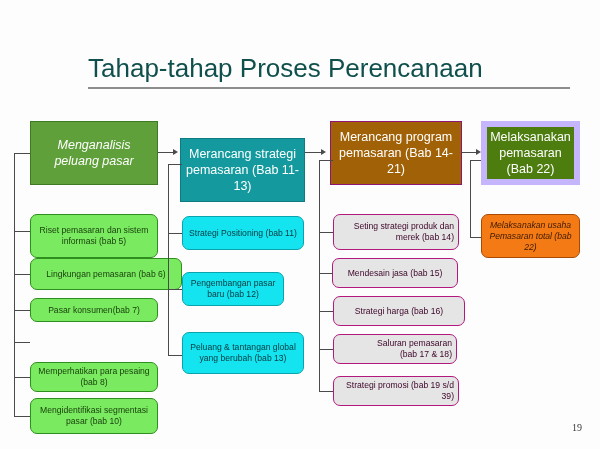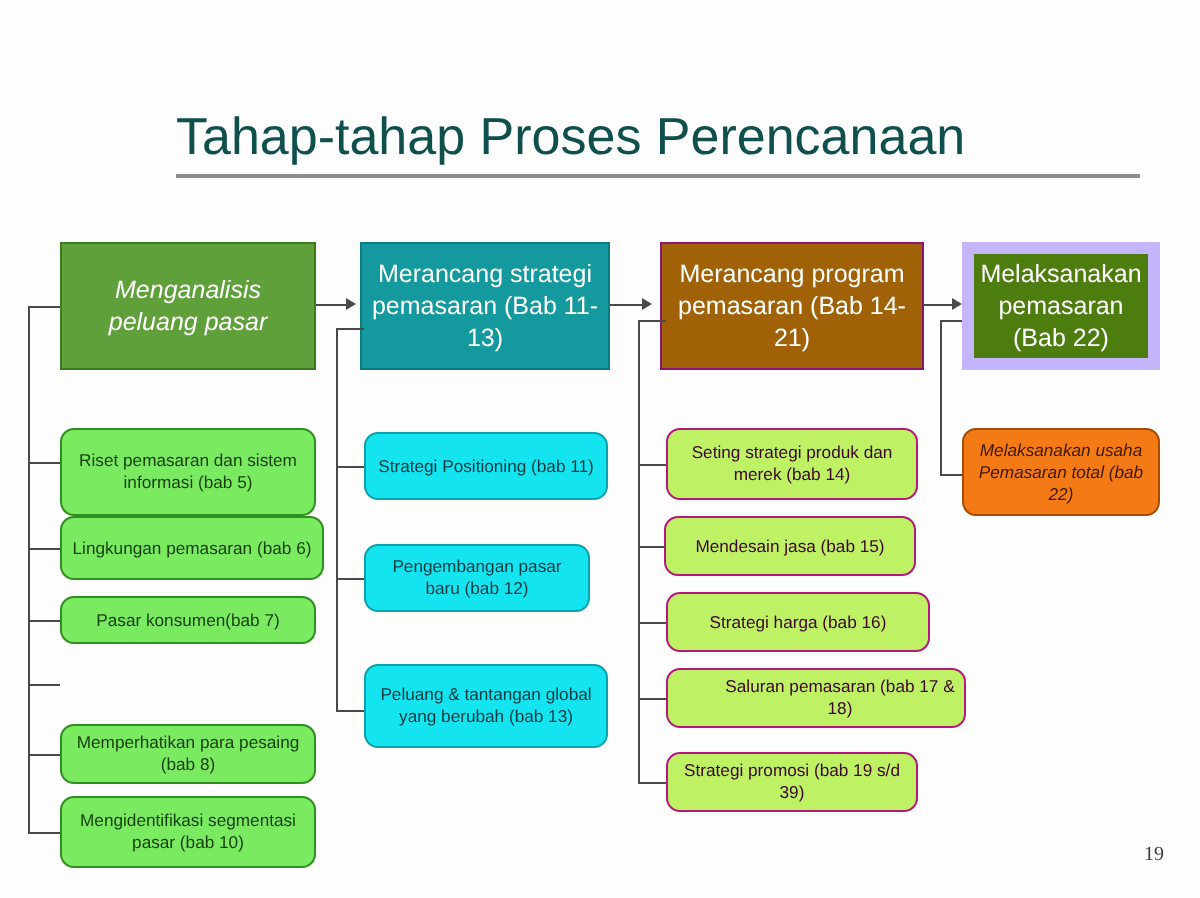--- a/index.html
+++ b/index.html
@@ -80,21 +80,21 @@
   }
 
   
   .c-green  { background: #5fa03a; border: 1px solid #3e7a22; }
   .c-teal   { background: #149a9e; border: 1px solid #0d7b7f; }
   .c-magenta{ background: #a16207; border: 1px solid #8f1574; }
   .c-orange { background: #4d7c0f; border: 6px solid #c4b5fd; }
 
   .s-green  { background: #7aea60; border: 1.4px solid #2f8f1e; color: #173d0c; }
   .s-cyan   { background: #14e3f0; border: 1.4px solid #0aa3ad; color: #073b3f; }
-  .s-pink   { background: #bef264; border: 1.4px solid #b3187f; color: #3d0529; }
+  .s-pink   { background: #e5e5e5; border: 1.4px solid #b3187f; color: #3d0529; text-align: right; }
   .s-orange { background: #f47a16; border: 1.4px solid #a84a04; color: #3d1a00; font-style: italic; }
 
   
   .ln {
     position: absolute;
     background: #4a4a4a;
   }
   .ln.v { width: 1px; }
   .ln.h { height: 1px; }
   .arrow {
@@ -121,58 +121,58 @@
 <div id="slide">
 
   <div id="title-wrap">
     <div id="page-title">Tahap-tahap Proses Perencanaan</div>
     <div id="title-rule"></div>
   </div>
 
   <div class="hdrbox big c-green" style="left:30px; top:121px; width:128px; height:64px;font-style:italic;">Menganalisis peluang pasar</div>
 
   <div class="subbox s-green" style="left:30px; top:214px; width:128px; height:44px;">Riset pemasaran dan sistem informasi (bab 5)</div>
-  <div class="subbox s-green" style="left:30px; top:258px; width:132px; height:32px;">Lingkungan pemasaran (bab 6)</div>
+  <div class="subbox s-green" style="left:30px; top:258px; width:152px; height:32px;">Lingkungan pemasaran (bab 6)</div>
   <div class="subbox s-green" style="left:30px; top:298px; width:128px; height:24px;">Pasar konsumen(bab 7)</div>
   <div class="subbox s-green" style="left:30px; top:362px; width:128px; height:30px;">Memperhatikan para pesaing (bab 8)</div>
   <div class="subbox s-green" style="left:30px; top:398px; width:128px; height:36px;">Mengidentifikasi segmentasi pasar (bab 10)</div>
 
   <div class="ln v" style="left:14px; top:153px; height:263px;"></div>
   <div class="ln h" style="left:14px; top:153px; width:16px;"></div>
   <div class="ln h" style="left:14px; top:231px; width:16px;"></div>
   <div class="ln h" style="left:14px; top:274px; width:16px;"></div>
   <div class="ln h" style="left:14px; top:310px; width:16px;"></div>
   <div class="ln h" style="left:14px; top:342px; width:16px;"></div>
   <div class="ln h" style="left:14px; top:377px; width:16px;"></div>
   <div class="ln h" style="left:14px; top:416px; width:16px;"></div>
 
   <div class="ln h" style="left:158px; top:152px; width:17px;"></div>
   <div class="arrow" style="left:173px; top:149px;"></div>
 
-  <div class="hdrbox big c-teal" style="left:180px; top:121px; width:125px; height:64px;">Merancang strategi pemasaran (Bab 11-13)</div>
+  <div class="hdrbox big c-teal" style="left:180px; top:138px; width:125px; height:64px;">Merancang strategi pemasaran (Bab 11-13)</div>
 
   <div class="subbox s-cyan" style="left:182px; top:216px; width:122px; height:34px;">Strategi Positioning (bab 11)</div>
-  <div class="subbox s-cyan" style="left:182px; top:272px; width:113px; height:34px;">Pengembangan pasar baru (bab 12)</div>
+  <div class="subbox s-cyan" style="left:182px; top:272px; width:102px; height:34px;">Pengembangan pasar baru (bab 12)</div>
   <div class="subbox s-cyan" style="left:182px; top:332px; width:122px; height:42px;">Peluang &amp; tantangan global yang berubah (bab 13)</div>
 
   <div class="ln v" style="left:168px; top:164px; height:192px;"></div>
   <div class="ln h" style="left:168px; top:164px; width:14px;"></div>
   <div class="ln h" style="left:168px; top:233px; width:14px;"></div>
   <div class="ln h" style="left:168px; top:289px; width:14px;"></div>
   <div class="ln h" style="left:168px; top:355px; width:14px;"></div>
 
   <div class="ln h" style="left:305px; top:152px; width:18px;"></div>
   <div class="arrow" style="left:321px; top:149px;"></div>
 
   <div class="hdrbox big c-magenta" style="left:330px; top:121px; width:132px; height:64px;">Merancang program pemasaran (Bab 14-21)</div>
 
   <div class="subbox s-pink" style="left:333px; top:214px; width:126px; height:36px;">Seting strategi produk dan merek (bab 14)</div>
   <div class="subbox s-pink" style="left:332px; top:258px; width:126px; height:30px;">Mendesain jasa (bab 15)</div>
   <div class="subbox s-pink" style="left:333px; top:296px; width:132px; height:30px;">Strategi harga (bab 16)</div>
-  <div class="subbox s-pink" style="left:333px; top:334px; width:150px; height:30px;padding-left:28px;">Saluran pemasaran (bab 17 &amp; 18)</div>
+  <div class="subbox s-pink" style="left:333px; top:334px; width:124px; height:30px;padding-left:28px;">Saluran pemasaran (bab 17 &amp; 18)</div>
   <div class="subbox s-pink" style="left:333px; top:376px; width:126px; height:30px;">Strategi promosi (bab 19 s/d 39)</div>
 
   <div class="ln v" style="left:319px; top:160px; height:231px;"></div>
   <div class="ln h" style="left:319px; top:160px; width:14px;"></div>
   <div class="ln h" style="left:319px; top:232px; width:14px;"></div>
   <div class="ln h" style="left:319px; top:273px; width:14px;"></div>
   <div class="ln h" style="left:319px; top:311px; width:14px;"></div>
   <div class="ln h" style="left:319px; top:349px; width:14px;"></div>
   <div class="ln h" style="left:319px; top:391px; width:14px;"></div>
 

